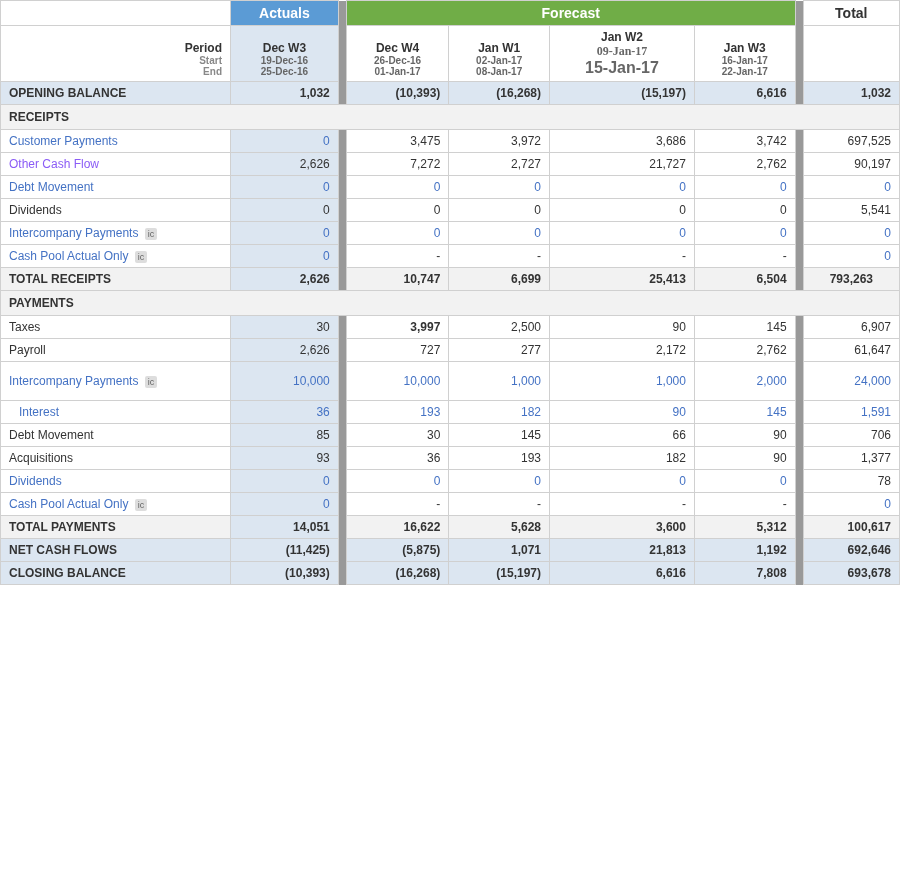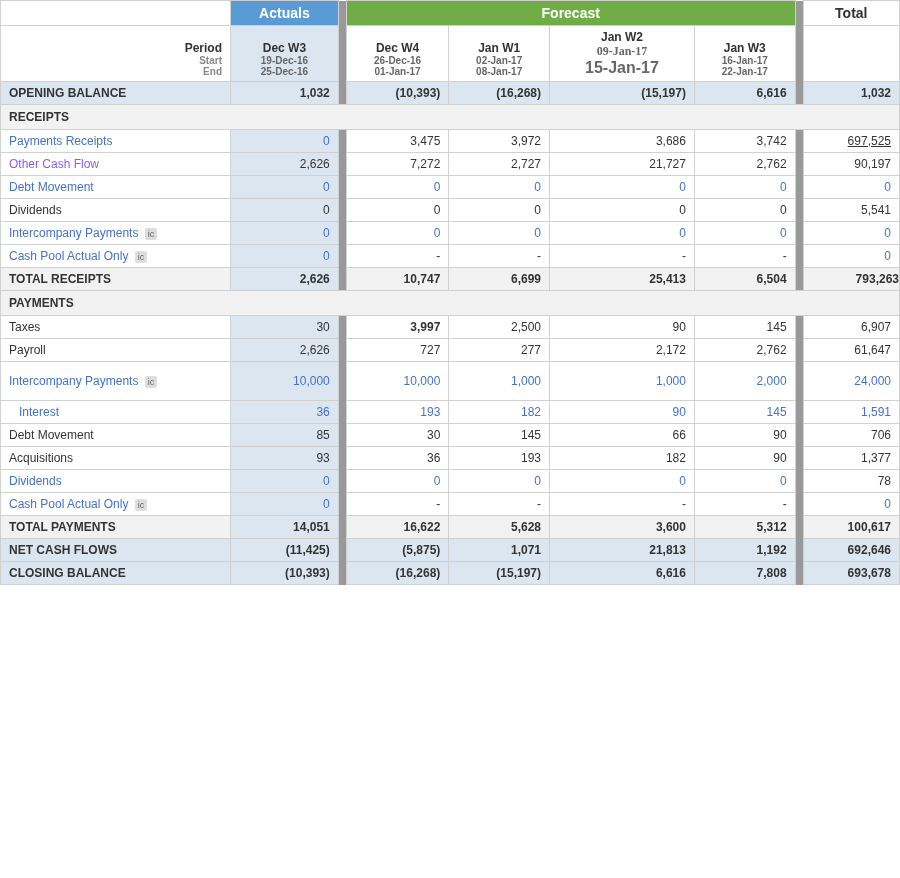--- a/index.html
+++ b/index.html
@@ -68,29 +68,29 @@
           <td style="background: rgb(220, 230, 241); text-align: right; padding: 4px 8px; border: 1px solid rgb(208, 208, 208); font-weight: bold; color: rgb(51, 51, 51);">(16,268)</td>
           <td style="background: rgb(220, 230, 241); text-align: right; padding: 4px 8px; border: 1px solid rgb(208, 208, 208); font-weight: bold; color: rgb(51, 51, 51);">(15,197)</td>
           <td style="background: rgb(220, 230, 241); text-align: right; padding: 4px 8px; border: 1px solid rgb(208, 208, 208); font-weight: bold; color: rgb(51, 51, 51);">6,616</td>
           <td style="width: 8px; background: rgb(153, 153, 153); border: none; padding: 0px;"></td>
           <td style="background: rgb(220, 230, 241); text-align: right; padding: 4px 8px; border: 1px solid rgb(208, 208, 208); font-weight: bold; color: rgb(51, 51, 51);">1,032</td>
         </tr>
         <tr>
           <td colspan="9" style="background: rgb(242, 242, 242); font-weight: bold; font-size: 12px; padding: 5px 8px; border: 1px solid rgb(208, 208, 208);">RECEIPTS</td>
         </tr>
         <tr>
-          <td style="background: rgb(255, 255, 255); font-weight: normal; padding: 4px 8px; border: 1px solid rgb(208, 208, 208); color: rgb(68, 114, 196); text-align: left;">Payments Receipts</td>
+          <td style="background: rgb(255, 255, 255); font-weight: normal; padding: 4px 8px; border: 1px solid rgb(208, 208, 208); color: rgb(68, 114, 196); text-align: left;">Customer Payments</td>
           <td style="background: rgb(220, 230, 241); text-align: right; padding: 4px 8px; border: 1px solid rgb(208, 208, 208); font-weight: normal; color: rgb(68, 114, 196);">0</td>
           <td style="width: 8px; background: rgb(153, 153, 153); border: none; padding: 0px;"></td>
           <td style="background: rgb(255, 255, 255); text-align: right; padding: 4px 8px; border: 1px solid rgb(208, 208, 208); font-weight: normal; color: rgb(51, 51, 51);">3,475</td>
           <td style="background: rgb(255, 255, 255); text-align: right; padding: 4px 8px; border: 1px solid rgb(208, 208, 208); font-weight: normal; color: rgb(51, 51, 51);">3,972</td>
           <td style="background: rgb(255, 255, 255); text-align: right; padding: 4px 8px; border: 1px solid rgb(208, 208, 208); font-weight: normal; color: rgb(51, 51, 51);">3,686</td>
           <td style="background: rgb(255, 255, 255); text-align: right; padding: 4px 8px; border: 1px solid rgb(208, 208, 208); font-weight: normal; color: rgb(51, 51, 51);">3,742</td>
           <td style="width: 8px; background: rgb(153, 153, 153); border: none; padding: 0px;"></td>
-          <td style="background: rgb(255, 255, 255); text-align: right; padding: 4px 8px; border: 1px solid rgb(208, 208, 208); font-weight: normal; color: rgb(51, 51, 51); text-decoration: underline;">697,525</td>
+          <td style="background: rgb(255, 255, 255); text-align: right; padding: 4px 8px; border: 1px solid rgb(208, 208, 208); font-weight: normal; color: rgb(51, 51, 51);">697,525</td>
         </tr>
         <tr>
           <td style="background: rgb(255, 255, 255); font-weight: normal; padding: 4px 8px; border: 1px solid rgb(208, 208, 208); color: #8b5cf6; text-align: left;">Other Cash Flow</td>
           <td style="background: rgb(220, 230, 241); text-align: right; padding: 4px 8px; border: 1px solid rgb(208, 208, 208); font-weight: normal; color: rgb(51, 51, 51);">2,626</td>
           <td style="width: 8px; background: rgb(153, 153, 153); border: none; padding: 0px;"></td>
           <td style="background: rgb(255, 255, 255); text-align: right; padding: 4px 8px; border: 1px solid rgb(208, 208, 208); font-weight: normal; color: rgb(51, 51, 51);">7,272</td>
           <td style="background: rgb(255, 255, 255); text-align: right; padding: 4px 8px; border: 1px solid rgb(208, 208, 208); font-weight: normal; color: rgb(51, 51, 51);">2,727</td>
           <td style="background: rgb(255, 255, 255); text-align: right; padding: 4px 8px; border: 1px solid rgb(208, 208, 208); font-weight: normal; color: rgb(51, 51, 51);">21,727</td>
           <td style="background: rgb(255, 255, 255); text-align: right; padding: 4px 8px; border: 1px solid rgb(208, 208, 208); font-weight: normal; color: rgb(51, 51, 51);">2,762</td>
           <td style="width: 8px; background: rgb(153, 153, 153); border: none; padding: 0px;"></td>
@@ -142,21 +142,21 @@
         </tr>
         <tr>
           <td style="background: rgb(242, 242, 242); font-weight: bold; padding: 4px 8px; border: 1px solid rgb(208, 208, 208); color: rgb(51, 51, 51); text-align: left;">TOTAL RECEIPTS</td>
           <td style="background: rgb(220, 230, 241); text-align: right; padding: 4px 8px; border: 1px solid rgb(208, 208, 208); font-weight: bold; color: rgb(51, 51, 51);">2,626</td>
           <td style="width: 8px; background: rgb(153, 153, 153); border: none; padding: 0px;"></td>
           <td style="background: rgb(242, 242, 242); text-align: right; padding: 4px 8px; border: 1px solid rgb(208, 208, 208); font-weight: bold; color: rgb(51, 51, 51);">10,747</td>
           <td style="background: rgb(242, 242, 242); text-align: right; padding: 4px 8px; border: 1px solid rgb(208, 208, 208); font-weight: bold; color: rgb(51, 51, 51);">6,699</td>
           <td style="background: rgb(242, 242, 242); text-align: right; padding: 4px 8px; border: 1px solid rgb(208, 208, 208); font-weight: bold; color: rgb(51, 51, 51);">25,413</td>
           <td style="background: rgb(242, 242, 242); text-align: right; padding: 4px 8px; border: 1px solid rgb(208, 208, 208); font-weight: bold; color: rgb(51, 51, 51);">6,504</td>
           <td style="width: 8px; background: rgb(153, 153, 153); border: none; padding: 0px;"></td>
-          <td style="background: rgb(242, 242, 242); text-align: right; padding: 4px 0; border: 1px solid rgb(208, 208, 208); font-weight: bold; color: rgb(51, 51, 51);">793,263</td>
+          <td style="background: rgb(242, 242, 242); text-align: center; padding: 4px 0; border: 1px solid rgb(208, 208, 208); font-weight: bold; color: rgb(51, 51, 51);">793,263</td>
         </tr>
         <tr>
           <td colspan="9" style="background: rgb(242, 242, 242); font-weight: bold; font-size: 12px; padding: 5px 8px; border: 1px solid rgb(208, 208, 208);">PAYMENTS</td>
         </tr>
         <tr>
           <td style="background: rgb(255, 255, 255); font-weight: normal; padding: 4px 8px; border: 1px solid rgb(208, 208, 208); color: rgb(51, 51, 51); text-align: left;">Taxes</td>
           <td style="background: rgb(220, 230, 241); text-align: right; padding: 4px 8px; border: 1px solid rgb(208, 208, 208); font-weight: normal; color: rgb(51, 51, 51);">30</td>
           <td style="width: 8px; background: rgb(153, 153, 153); border: none; padding: 0px;"></td>
           <td style="background: rgb(255, 255, 255); text-align: right; padding: 4px 8px; border: 1px solid rgb(208, 208, 208); font-weight: bold; color: rgb(51, 51, 51);">3,997</td>
           <td style="background: rgb(255, 255, 255); text-align: right; padding: 4px 8px; border: 1px solid rgb(208, 208, 208); font-weight: normal; color: rgb(51, 51, 51);">2,500</td>

